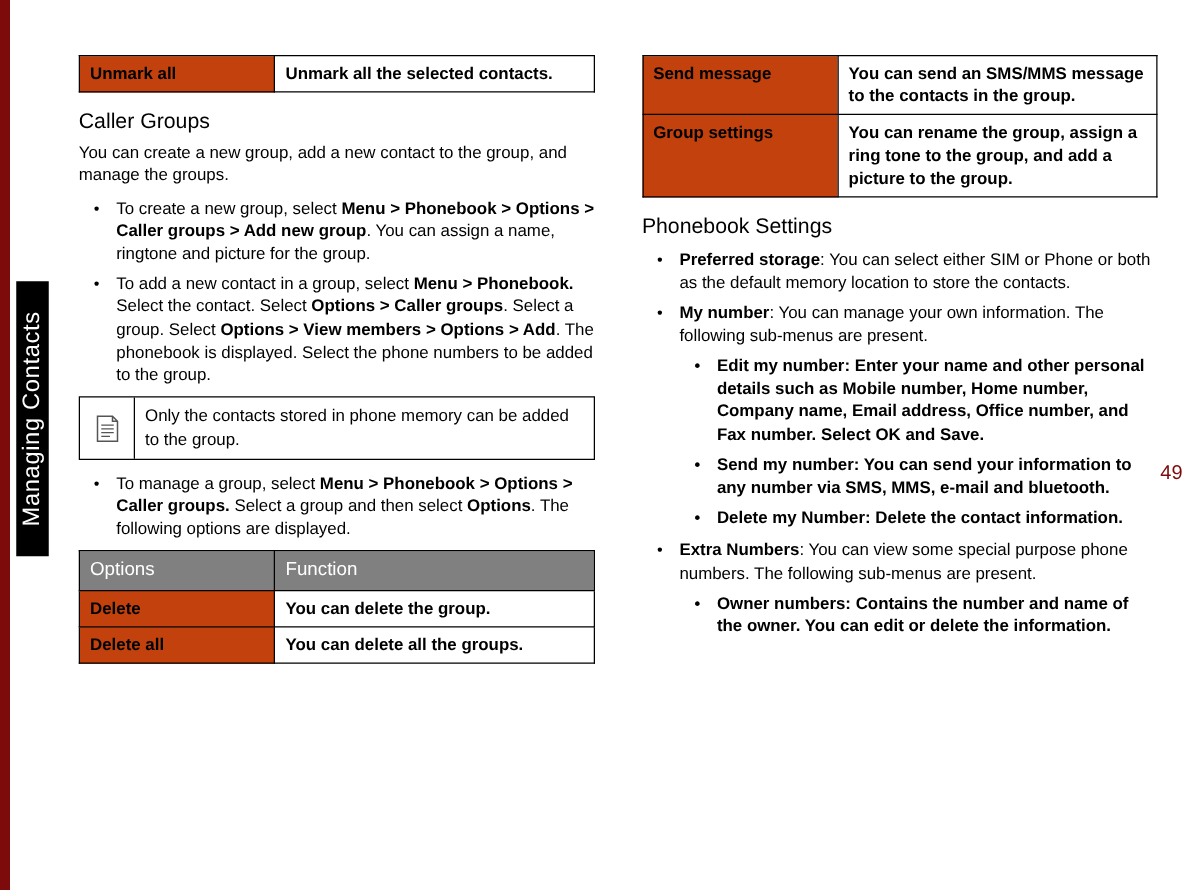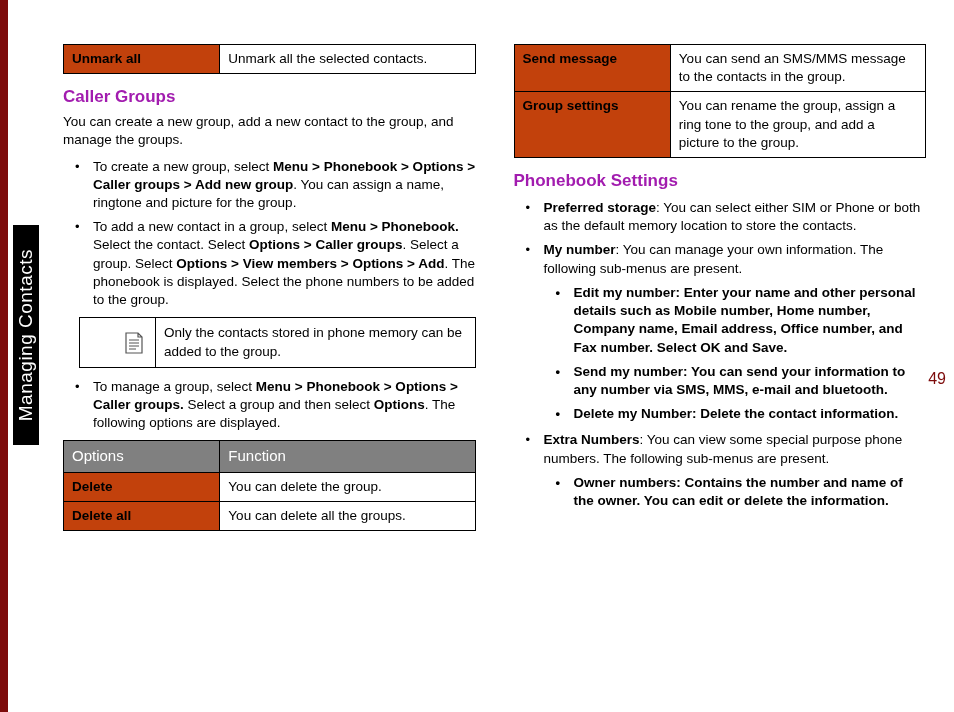--- a/index.html
+++ b/index.html
@@ -54,38 +54,39 @@
     width: 100%;
     border-collapse: collapse;
     margin: 4px 0 12px 0;
   }
   table.opt th, table.opt td {
     border: 1px solid #000;
     padding: 5px 8px;
     text-align: left;
     vertical-align: top;
     font-size: 13.5px;
+    font-weight: bold;
   }
   table.opt th {
     background: #808080;
     color: #fff;
     font-weight: normal;
     font-size: 15px;
   }
   table.opt td.lbl {
     background: #c2410c;
     font-weight: bold;
     width: 38%;
   }
   h3.red {
-    color: #a21caf;
+    color: #000000;
     font-family: "Arial Narrow", Arial, sans-serif;
     font-stretch: condensed;
     font-size: 17px;
-    font-weight: bold;
+    font-weight: normal;
     margin: 6px 0 4px 0;
   }
   p { margin: 4px 0 8px 0; }
   ul { list-style: none; margin: 4px 0 8px 0; }
   ul > li {
     position: relative;
     padding-left: 30px;
     margin: 6px 0;
   }
   ul > li::before {
@@ -93,22 +94,21 @@
     position: absolute;
     left: 12px;
     top: 0;
     font-size: 13px;
   }
   ul ul > li { padding-left: 30px; font-weight: bold; }
   ul ul > li::before { left: 12px; }
   .note {
     display: flex;
     border: 1px solid #000;
-    margin: 8px 0 10px 16px;
-    padding-left: 32px;
+    margin: 8px 0 10px 0;
   }
   .note .icon {
     border-right: 1px solid #000;
     padding: 6px 8px;
     display: flex;
     align-items: center;
     justify-content: center;
     width: 44px;
   }
   .note .txt { padding: 6px 8px; flex: 1; }

